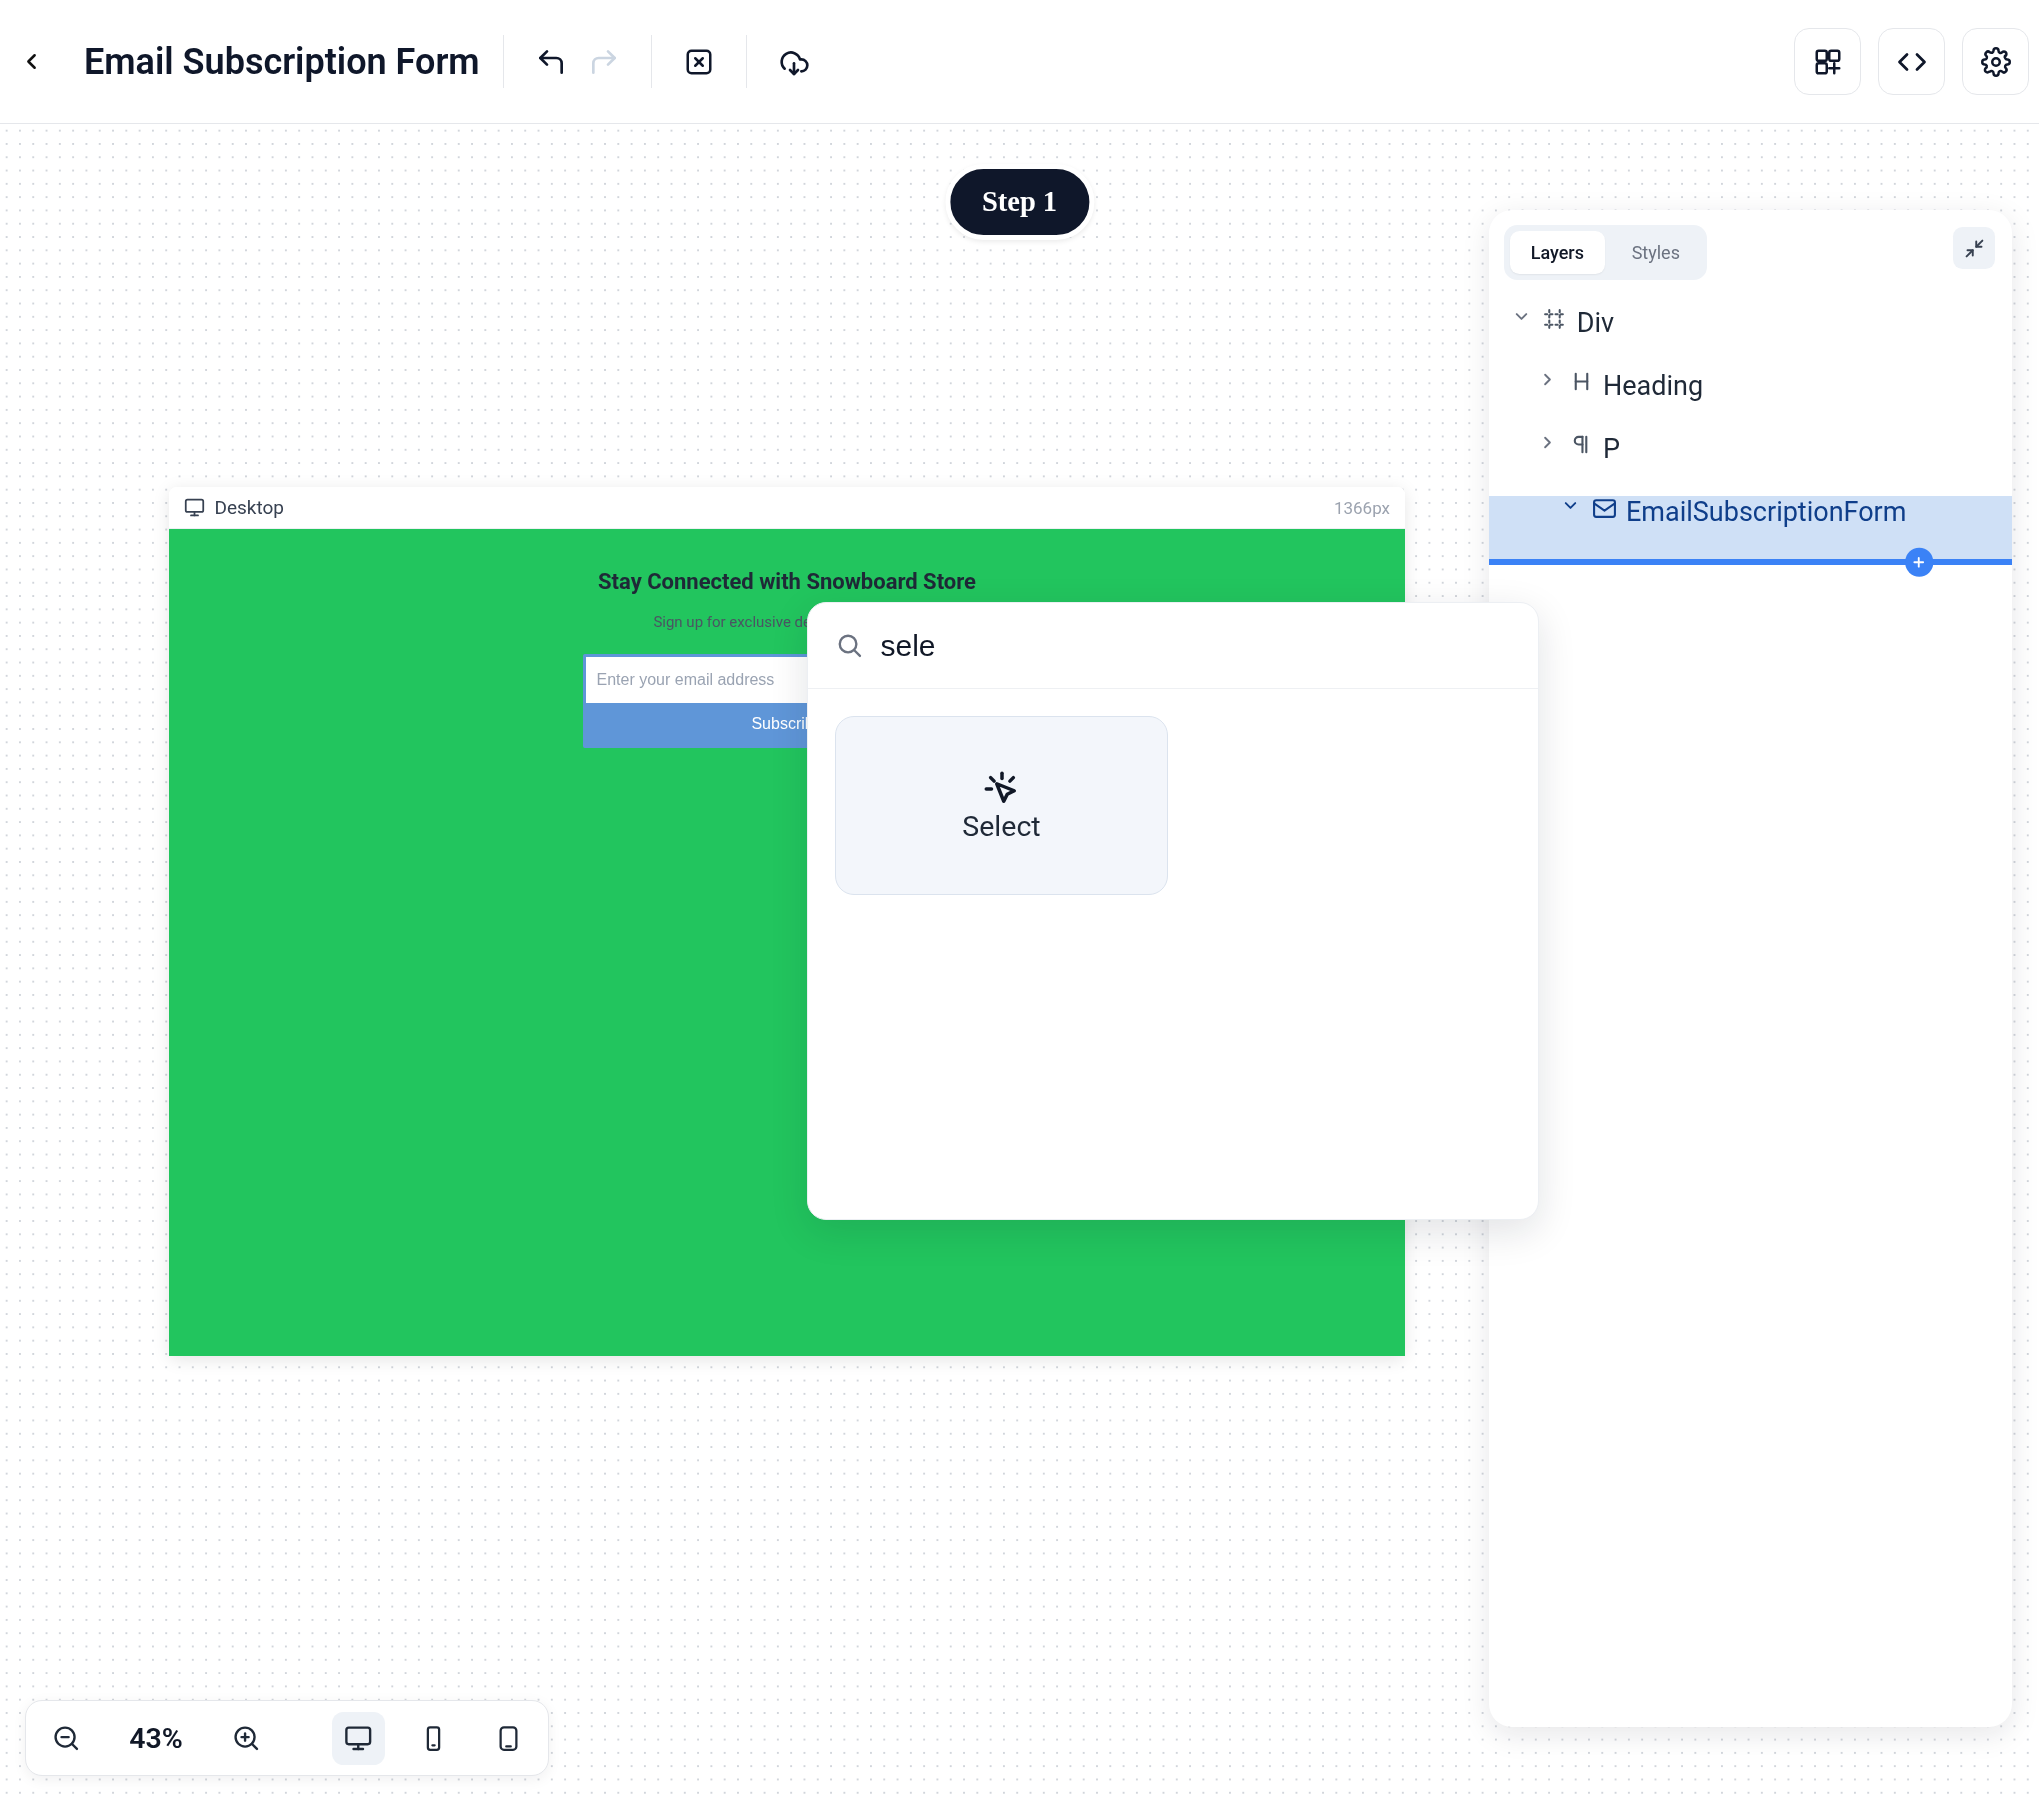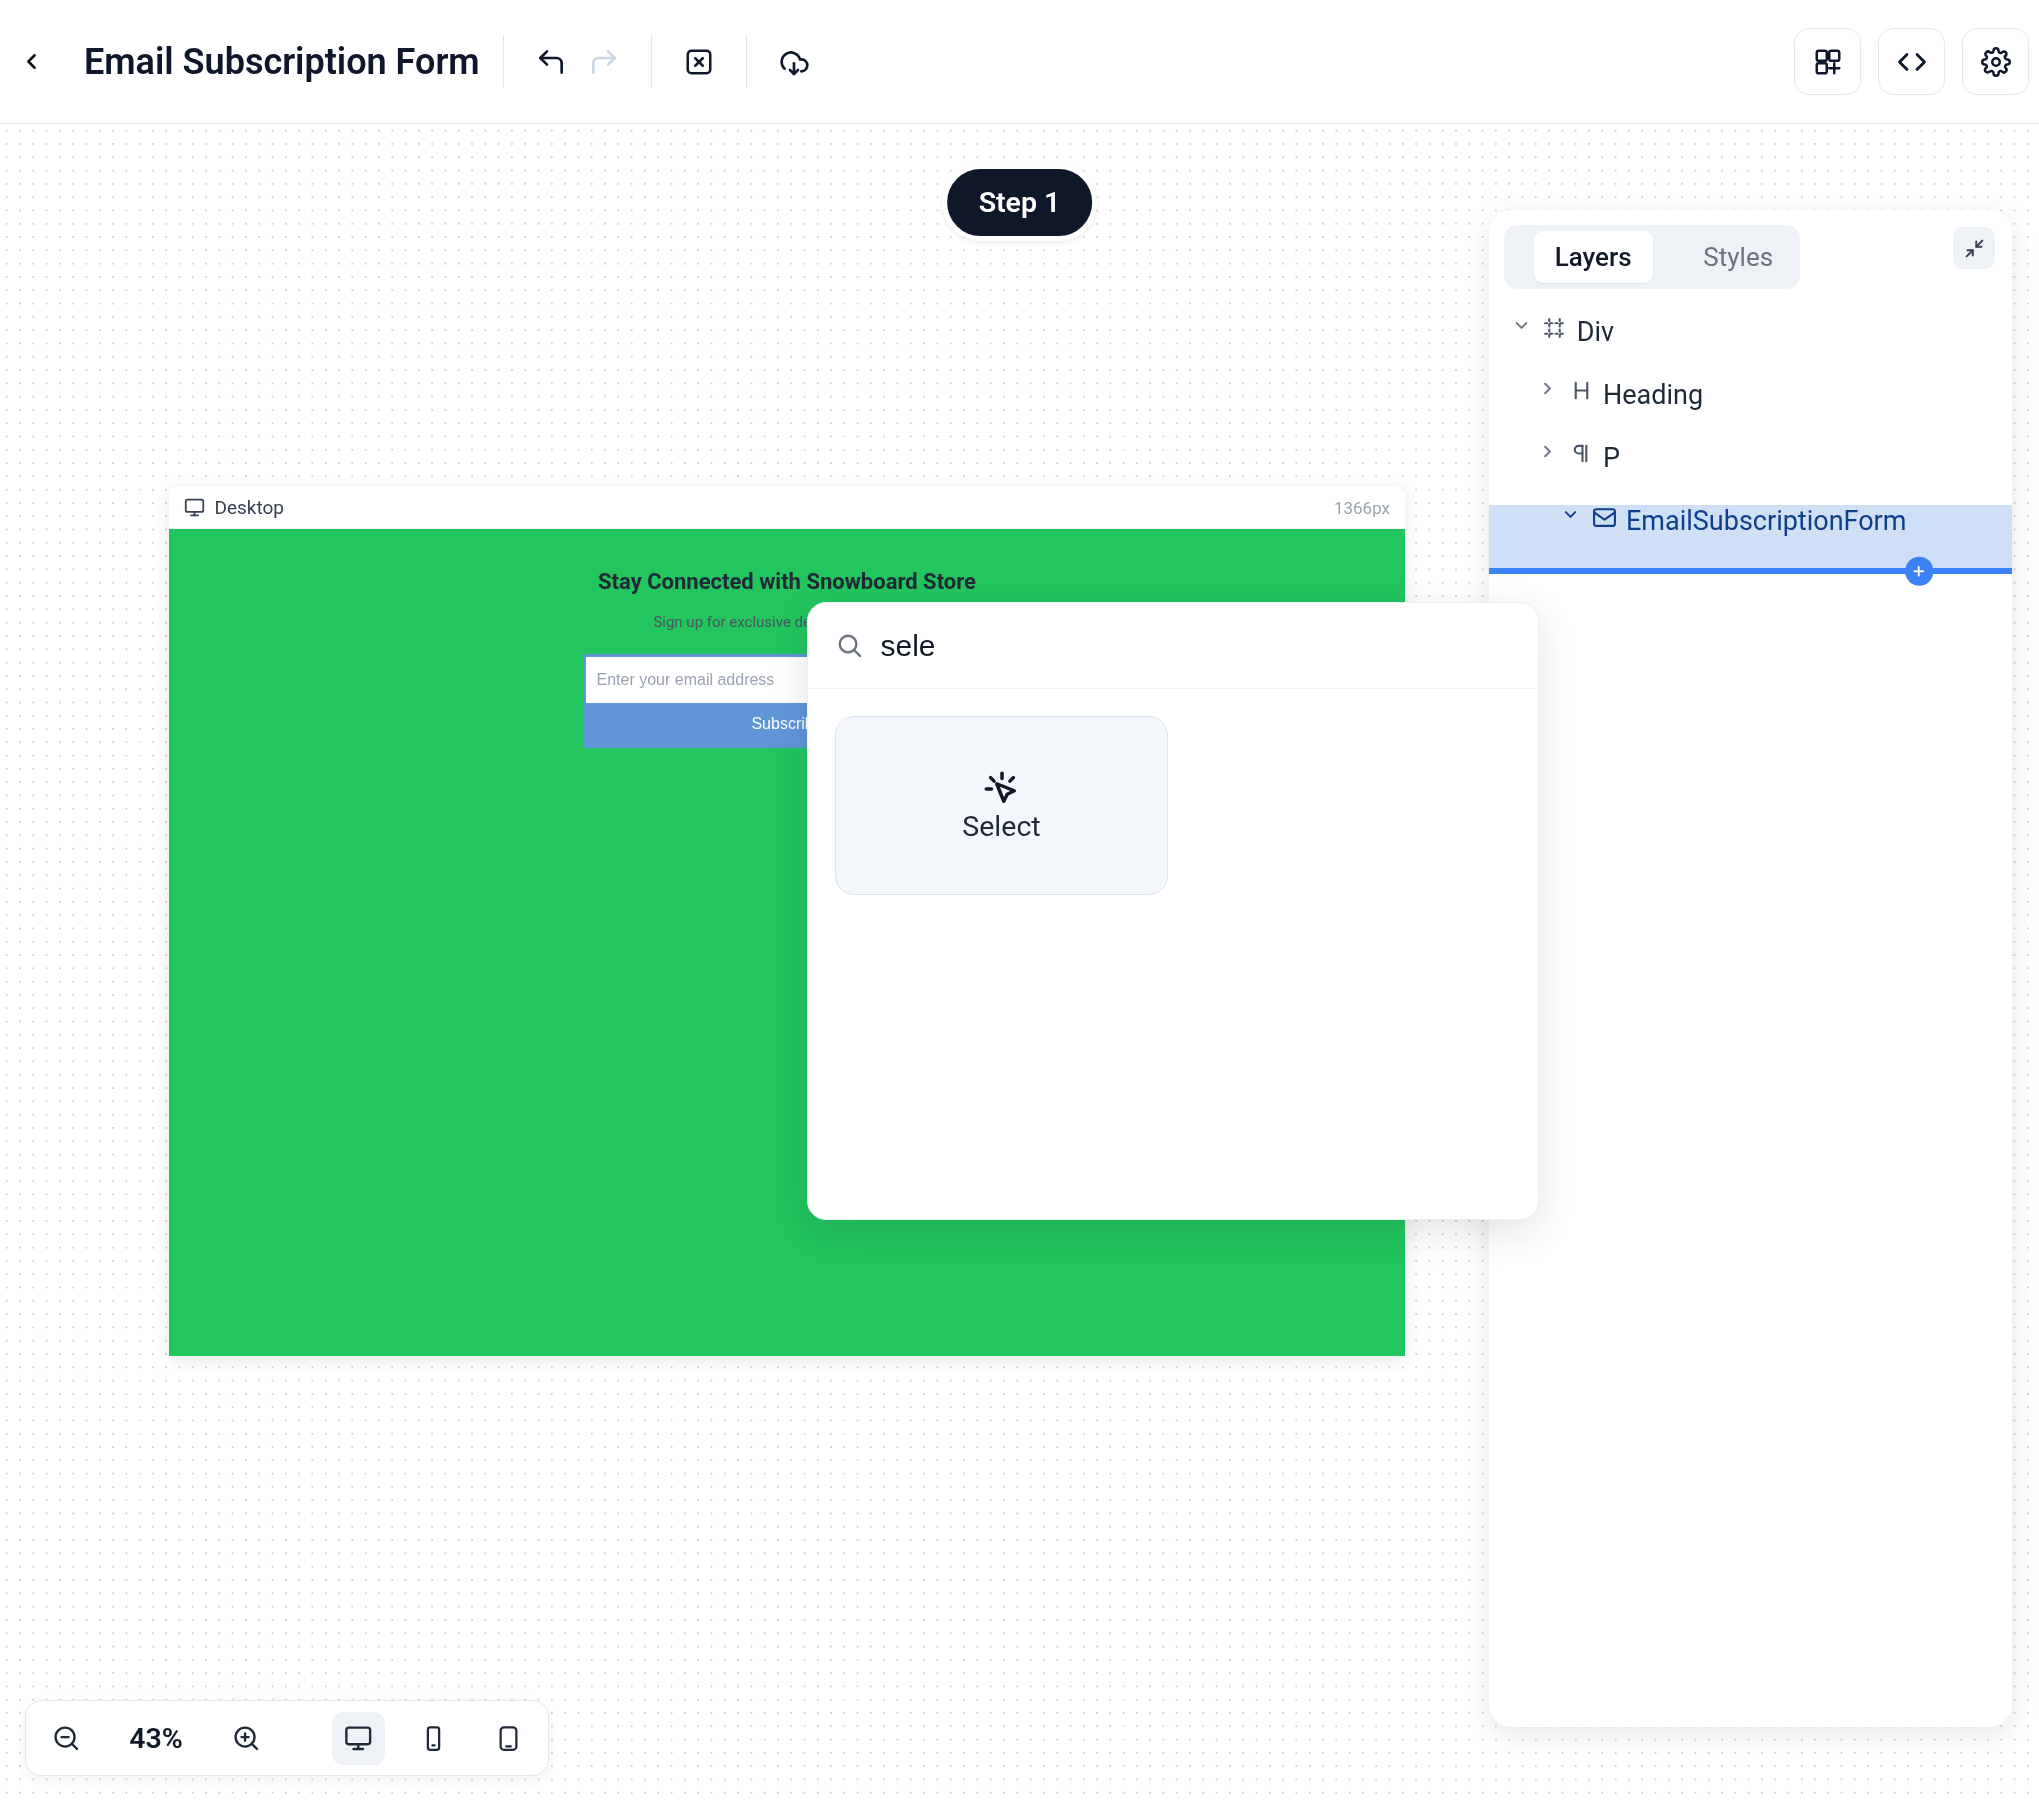--- a/index.html
+++ b/index.html
@@ -45,20 +45,21 @@
     top:40px; left:50%; transform:translateX(-50%);
     background:#0f172a;
     color:#fff;
     font-size:28.5px;
     font-weight:600;
     padding:17px 32px;
     border-radius:950px;
     border:5.7px solid #fff;
     box-shadow: 0 1.9px 5.7px rgba(0,0,0,0.08);
     z-index:30;
+    font-family:Liberation Serif, serif;
   }
 
   
   .preview-wrap {
     position:absolute;
     top:363px; left:169px;
     width:1236px;
     box-shadow: 0 3.8px 17px rgba(0,0,0,0.10);
     border-radius:7.6px;
     overflow:visible;
@@ -151,24 +152,23 @@
   .rp-tabs {
     display:flex; align-items:center; gap:5.7px;
     background:#eef2f7;
     border-radius:13.3px;
     padding:5.7px;
     width:fit-content;
   }
   .rp-tab {
     padding:11.4px 21px;
     border-radius:9.5px;
-    font-size:26px;
+    font-size:18px;
     color:#6b7280;
     cursor:pointer;
-    margin-left:24px;
   }
   .rp-tab.active { background:#fff; color:#111827; font-weight:500; box-shadow:0 1px 1.9px rgba(0,0,0,0.06); }
   .rp-collapse {
     position:absolute; top:17px; right:17px;
     width:42px; height:42px; border-radius:9.5px;
     background:#eef2f7;
     display:flex; align-items:center; justify-content:center; cursor:pointer;
   }
 
   .rp-tree { margin-top:27px; }

